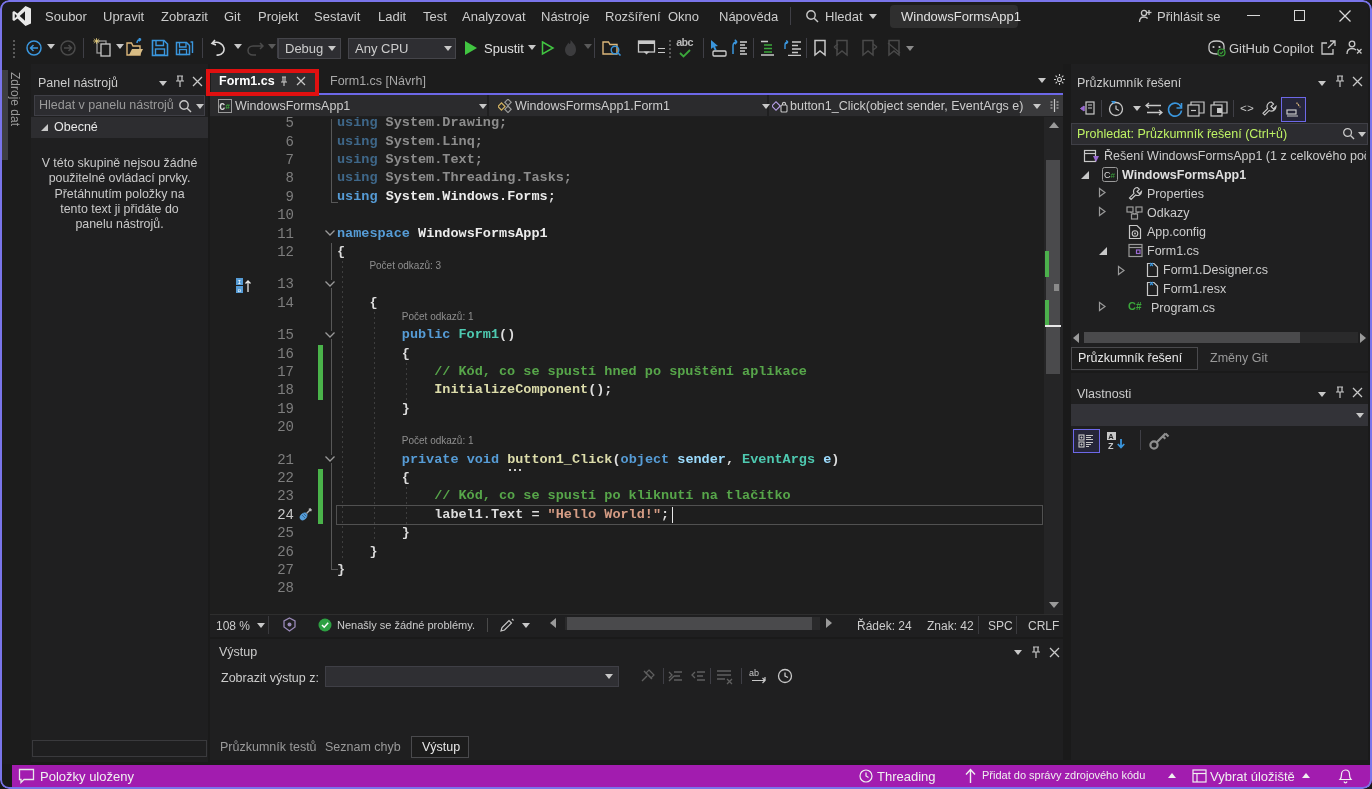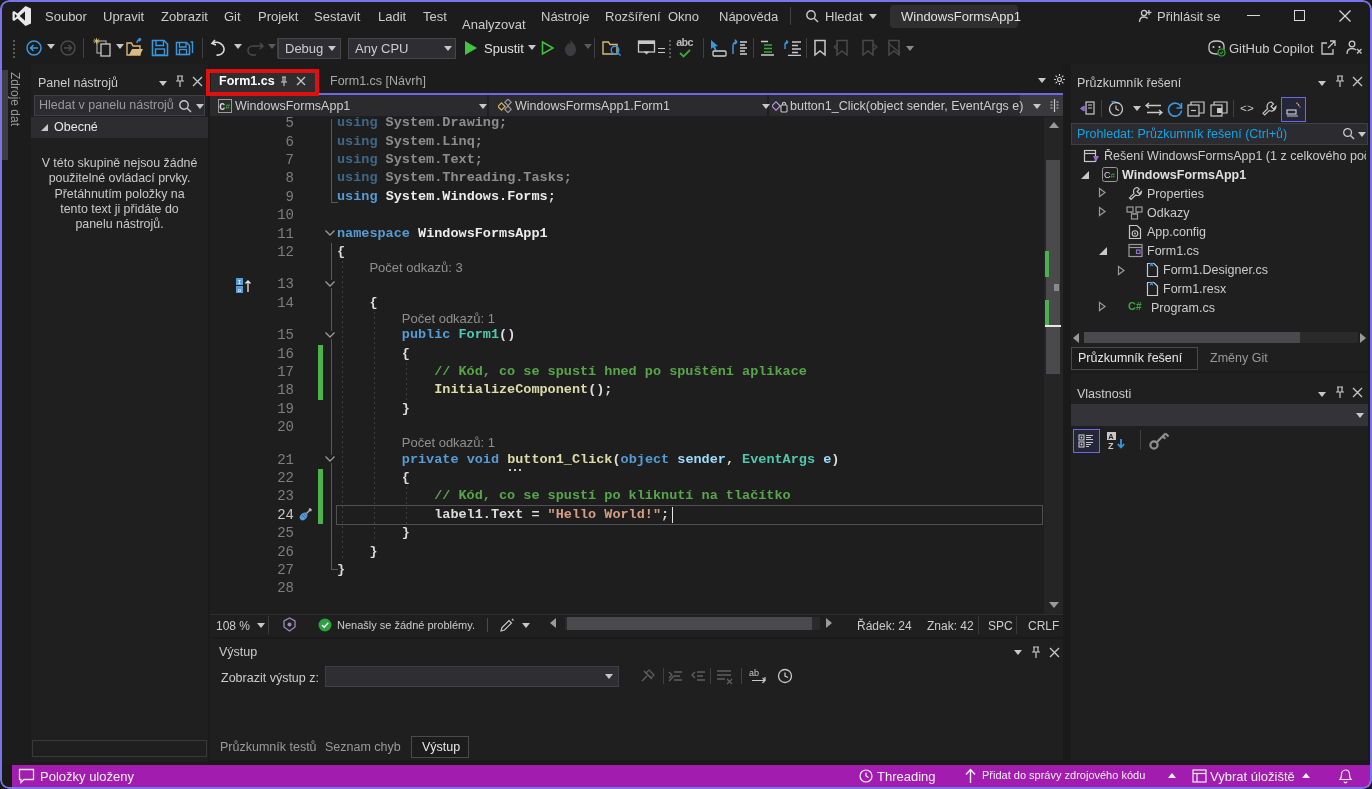--- a/index.html
+++ b/index.html
@@ -11,21 +11,21 @@
 .mono{font-family:"Liberation Mono",monospace}
 
 .dd{position:absolute;width:0;height:0;border-left:4px solid transparent;border-right:4px solid transparent;border-top:5px solid #c8c8c8}
 .ddu{position:absolute;width:0;height:0;border-left:4px solid transparent;border-right:4px solid transparent;border-bottom:5px solid #e8e8e8}
 .sep{position:absolute;width:1px;background:#3f3f46}
 
 .r{position:absolute;font-family:"Liberation Mono",monospace;font-size:13.5px;line-height:18.4px;white-space:pre;color:#dcdcdc;font-weight:bold}
 .k{color:#569cd6}.ty{color:#4ec9b0}.st{color:#d69d85}.cm{color:#57a64a}.me{color:#dcdcaa}.pa{color:#9cdcfe}
 .dim{opacity:.58}
 .ln{position:absolute;left:0;width:84px;text-align:right;color:#7e7e7e;font-family:"Liberation Mono",monospace;font-size:14px;line-height:18.4px}
-.lens{position:absolute;color:#8f8f8f;font-size:13px;white-space:nowrap}
+.lens{position:absolute;color:#8f8f8f;font-size:10px;white-space:nowrap}
 .guide{position:absolute;width:1px;background-image:repeating-linear-gradient(to bottom,#3e3e3e 0 2px,transparent 2px 5px)}
 .chev{position:absolute;width:12px;height:8px}
 .gbar{position:absolute;left:107.5px;width:5px;background:#4ab34a}
 .panel{position:absolute;background:#1f1f20}
 .grip{width:5px;height:19px;background-image:radial-gradient(#5a5a5a 1px,transparent 1px);background-size:4px 4px}
 .vr{position:absolute;width:1px;background:#3f3f46}
 </style>
 </head>
 <body>
 <div id="win">
@@ -35,21 +35,21 @@
         <path fill="#e8e8e8" d="M14.5 1 L20 3.5 L20 18.5 L14.5 21 L6.5 13.5 L3 16 L1.5 15 L1.5 7 L3 6 L6.5 8.5 Z M3.8 8.8 L3.8 13.2 L6 11 Z M8.7 11 L14 15.8 L14 6.2 Z"></path>
       </svg>
   <div class="txt" style="left:45px;top:9px">Soubor</div>
   <div class="txt" style="left:103px;top:9px">Upravit</div>
   <div class="txt" style="left:161px;top:9px">Zobrazit</div>
   <div class="txt" style="left:224px;top:9px">Git</div>
   <div class="txt" style="left:258px;top:9px">Projekt</div>
   <div class="txt" style="left:314px;top:9px">Sestavit</div>
   <div class="txt" style="left:378px;top:9px">Ladit</div>
   <div class="txt" style="left:423px;top:9px">Test</div>
-  <div class="txt" style="left:462px;top:17px">Analyzovat</div>
+  <div class="txt" style="left:462px;top:9px">Analyzovat</div>
   <div class="txt" style="left:541px;top:9px">Nástroje</div>
   <div class="txt" style="left:605px;top:9px">Rozšíření</div>
   <div class="txt" style="left:668px;top:9px">Okno</div>
   <div class="txt" style="left:719px;top:9px">Nápověda</div>
   <div class="sep" style="left:790px;top:7px;height:18px"></div>
   <svg class="abs" style="left:805px;top:9px" width="14" height="14" viewBox="0 0 14 14">
         <circle cx="6" cy="6" r="4.2" fill="none" stroke="#c8c8c8" stroke-width="1.4"></circle>
         <line x1="9.2" y1="9.2" x2="13" y2="13" stroke="#c8c8c8" stroke-width="1.4"></line>
       </svg>
   <div class="txt" style="left:825px;top:9px">Hledat</div>
@@ -518,21 +518,21 @@
         <path d="M10.5 2 A4.5 4.5 0 0 0 6 6.5 C6 7.3 6.2 8 6.6 8.7 L2 13.3 L3.7 15 L8.3 10.4 A4.5 4.5 0 0 0 15 6.5 L12.5 9 L10 6.5 L12.5 4 Z" fill="none" stroke="#c8c8c8" stroke-width="1.2"></path>
       </svg>
   <div class="abs" style="left:210px;top:33px;width:25px;height:25px;border:1px solid #6d68e8;background:#26263a"></div>
   <svg class="abs" style="left:214px;top:37px" width="17" height="17" viewBox="0 0 17 17">
         <rect x="2" y="9" width="9" height="4" fill="none" stroke="#c8c8c8" stroke-width="1.2"></rect>
         <line x1="2" y1="15" x2="13" y2="15" stroke="#c8c8c8" stroke-width="1.2"></line>
         <path d="M13 3 L14 5 M15.5 6 L14.5 6 M12 1.5 L12 3" stroke="#dcb67a" stroke-width="1.2"></path>
       </svg>
 
   <div class="abs" style="left:0;top:59px;width:297px;height:22px;background:#2c2c30;border:1px solid #3f3f46"></div>
-  <div class="txt t12" style="left:6px;top:63px;color:#0ea5e9">Prohledat: Průzkumník řešení (Ctrl+ů)</div>
+  <div class="txt t12" style="left:6px;top:63px;color:#bef264">Prohledat: Průzkumník řešení (Ctrl+ů)</div>
   <svg class="abs" style="left:271px;top:63px" width="13" height="13" viewBox="0 0 14 14">
         <circle cx="6" cy="6" r="4.2" fill="none" stroke="#c8c8c8" stroke-width="1.4"></circle>
         <line x1="9.2" y1="9.2" x2="13" y2="13" stroke="#c8c8c8" stroke-width="1.4"></line>
       </svg>
   <div class="dd" style="left:287px;top:68px"></div>
 
   <svg class="abs" style="left:12px;top:85px" width="17" height="15" viewBox="0 0 17 15">
         <rect x="1.5" y="1.5" width="11" height="11" fill="none" stroke="#c8c8c8" stroke-width="1.2"></rect>
         <line x1="1.5" y1="4.5" x2="12.5" y2="4.5" stroke="#c8c8c8" stroke-width="1.2"></line>
         <path d="M10 7 L16 7 L13 13 Z" fill="#9b6bd3"></path>

